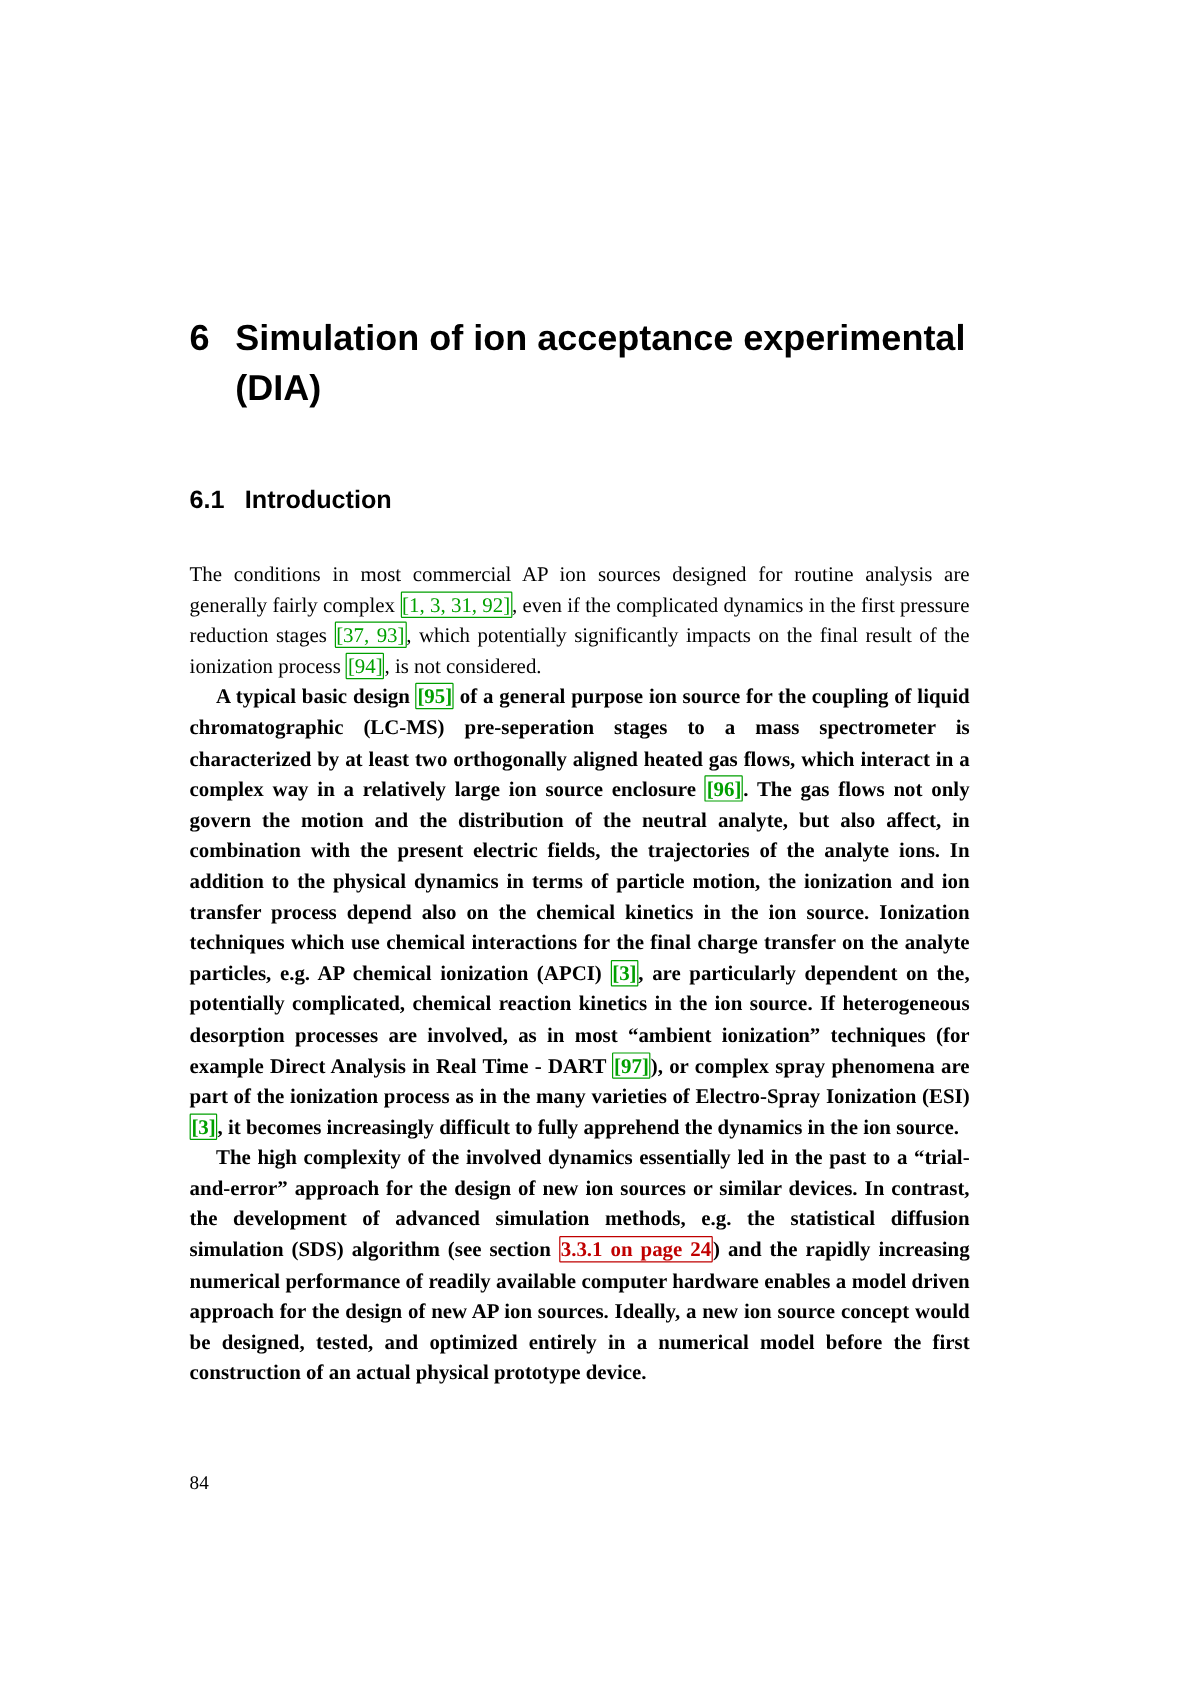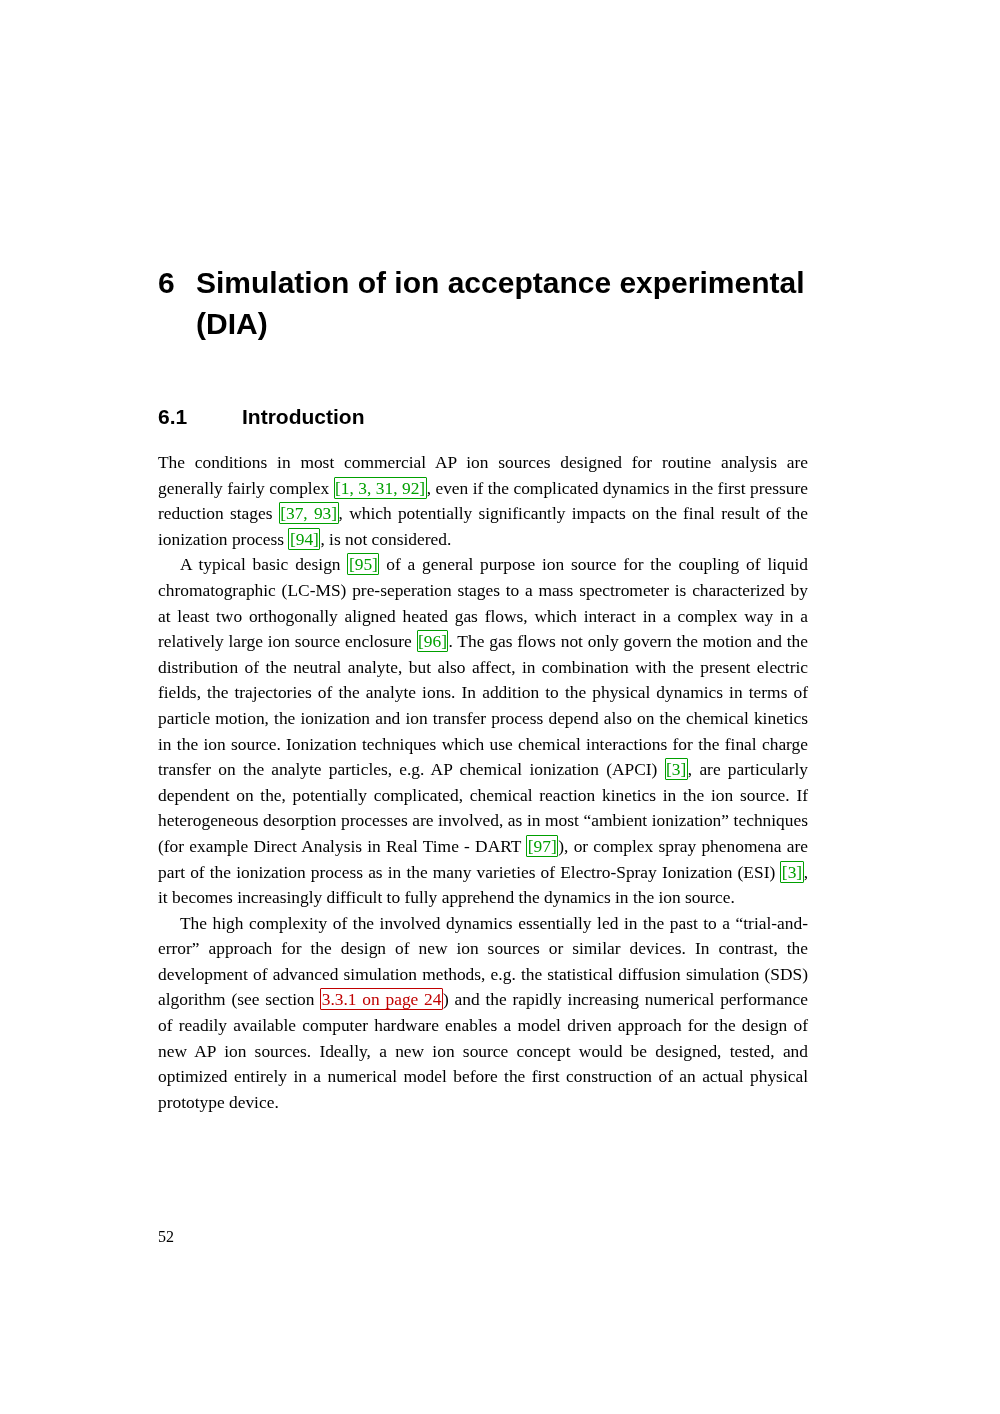--- a/index.html
+++ b/index.html
@@ -41,38 +41,38 @@
   }
   .section-heading {
     font-family: "Liberation Sans", sans-serif;
     font-weight: bold;
     font-size: 21px;
     line-height: 26px;
     margin: 0;
     display: flex;
     align-items: flex-start;
     padding-top: 60px;
-    gap: 38px;
   }
   .section-number {
     width: 46px;
     flex: 0 0 46px;
   }
   p.body {
     font-size: 17.4px;
     line-height: 25.6px;
     text-align: justify;
     margin: 0;
     hyphens: auto;
   }
   p.first {
-    margin-top: 20px;
+    margin-top: 36px;
   }
   p.indent {
     text-indent: 22px;
+    font-weight: bold;
   }
   .cite {
     color: #00a000;
     border: 0.8px solid #00a000;
     padding: 0 0.5px;
     border-radius: 1px;
   }
   .xref {
     color: #c00000;
     border: 0.8px solid #c00000;
@@ -103,15 +103,15 @@
       <span class="section-number">6.1</span>
       <span class="section-title">Introduction</span>
     </h2>
 
     <p class="body first">The conditions in most commercial AP ion sources designed for routine analysis are generally fairly complex <span class="cite">[1, 3, 31, 92]</span>, even if the complicated dynamics in the first pressure reduction stages <span class="cite">[37, 93]</span>, which potentially significantly impacts on the final result of the ionization process <span class="cite">[94]</span>, is not considered.</p>
     <p class="body indent">A typical basic design <span class="cite">[95]</span> of a general purpose ion source for the coupling of liquid chromatographic (LC-MS) pre-seperation stages to a mass spectrometer is characterized by at least two orthogonally aligned heated gas flows, which interact in a complex way in a relatively large ion source enclosure <span class="cite">[96]</span>. The gas flows not only govern the motion and the distribution of the neutral analyte, but also affect, in combination with the present electric fields, the trajectories of the analyte ions. In addition to the physical dynamics in terms of particle motion, the ionization and ion transfer process depend also on the chemical kinetics in the ion source. Ionization techniques which use chemical interactions for the final charge transfer on the analyte particles, e.g. AP chemical ionization (APCI) <span class="cite">[3]</span>, are particularly dependent on the, potentially complicated, chemical reaction kinetics in the ion source. If heterogeneous desorption processes are involved, as in most “ambient ionization” techniques (for example Direct Analysis in Real Time - DART <span class="cite">[97]</span>), or complex spray phenomena are part of the ionization process as in the many varieties of Electro-Spray Ionization (ESI) <span class="cite">[3]</span>, it becomes increasingly difficult to fully apprehend the dynamics in the ion source.</p>
     <p class="body indent">The high complexity of the involved dynamics essentially led in the past to a “trial-and-error” approach for the design of new ion sources or similar devices. In contrast, the development of advanced simulation methods, e.g. the statistical diffusion simulation (SDS) algorithm (see section <span class="xref">3.3.1 on page 24</span>) and the rapidly increasing numerical performance of readily available computer hardware enables a model driven approach for the design of new AP ion sources. Ideally, a new ion source concept would be designed, tested, and optimized entirely in a numerical model before the first construction of an actual physical prototype device.</p>
 
   </div>
 
-  <div class="folio">52</div>
+  <div class="folio">84</div>
 
 </div>
 
 </body></html>

